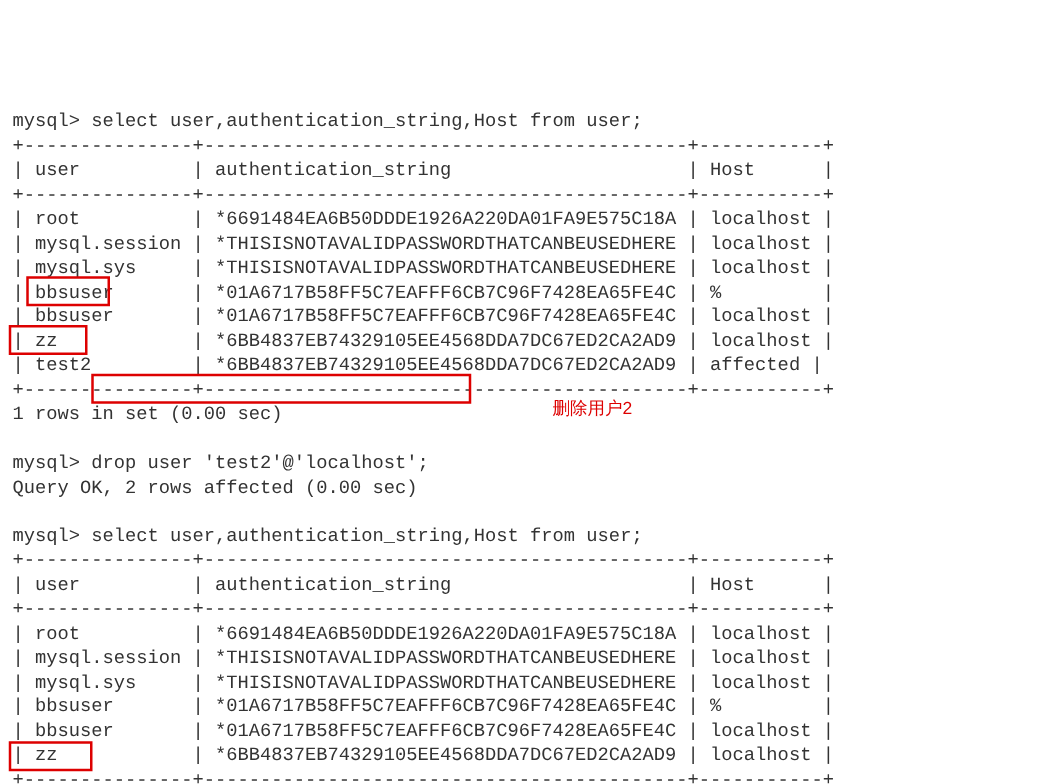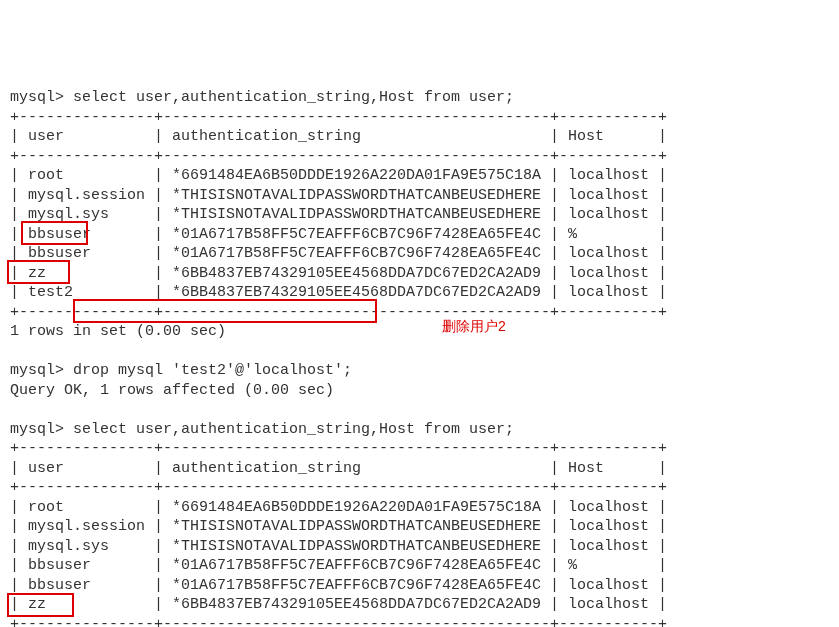--- a/index.html
+++ b/index.html
@@ -34,26 +34,26 @@
 <span>mysql&gt;</span> <span>select user,authentication_string,Host from user;</span>
 <span>+---------------+-------------------------------------------+-----------+</span>
 <span>| user          | authentication_string                     | Host      |</span>
 <span>+---------------+-------------------------------------------+-----------+</span>
 <span>| root          | *6691484EA6B50DDDE1926A220DA01FA9E575C18A | localhost |</span>
 <span>| mysql.session | *THISISNOTAVALIDPASSWORDTHATCANBEUSEDHERE | localhost |</span>
 <span>| mysql.sys     | *THISISNOTAVALIDPASSWORDTHATCANBEUSEDHERE | localhost |</span>
 <span>| bbsuser       | *01A6717B58FF5C7EAFFF6CB7C96F7428EA65FE4C | %         |</span>
 <span>| bbsuser       | *01A6717B58FF5C7EAFFF6CB7C96F7428EA65FE4C | localhost |</span>
 <span>| zz            | *6BB4837EB74329105EE4568DDA7DC67ED2CA2AD9 | localhost |</span>
-<span>| test2         | *6BB4837EB74329105EE4568DDA7DC67ED2CA2AD9 | localhost |</span>
+<span>| test2         | *6BB4837EB74329105EE4568DDA7DC67ED2CA2AD9 | affected |</span>
 <span>+---------------+-------------------------------------------+-----------+</span>
 <span>1 rows in set (0.00 sec)</span>
 
-<span>mysql&gt;</span> <span>drop mysql 'test2'@'localhost';</span>
-<span>Query OK, 1 rows affected (0.00 sec)</span>
+<span>mysql&gt;</span> <span>drop user 'test2'@'localhost';</span>
+<span>Query OK, 2 rows affected (0.00 sec)</span>
 
 <span>mysql&gt;</span> <span>select user,authentication_string,Host from user;</span>
 <span>+---------------+-------------------------------------------+-----------+</span>
 <span>| user          | authentication_string                     | Host      |</span>
 <span>+---------------+-------------------------------------------+-----------+</span>
 <span>| root          | *6691484EA6B50DDDE1926A220DA01FA9E575C18A | localhost |</span>
 <span>| mysql.session | *THISISNOTAVALIDPASSWORDTHATCANBEUSEDHERE | localhost |</span>
 <span>| mysql.sys     | *THISISNOTAVALIDPASSWORDTHATCANBEUSEDHERE | localhost |</span>
 <span>| bbsuser       | *01A6717B58FF5C7EAFFF6CB7C96F7428EA65FE4C | %         |</span>
 <span>| bbsuser       | *01A6717B58FF5C7EAFFF6CB7C96F7428EA65FE4C | localhost |</span>

